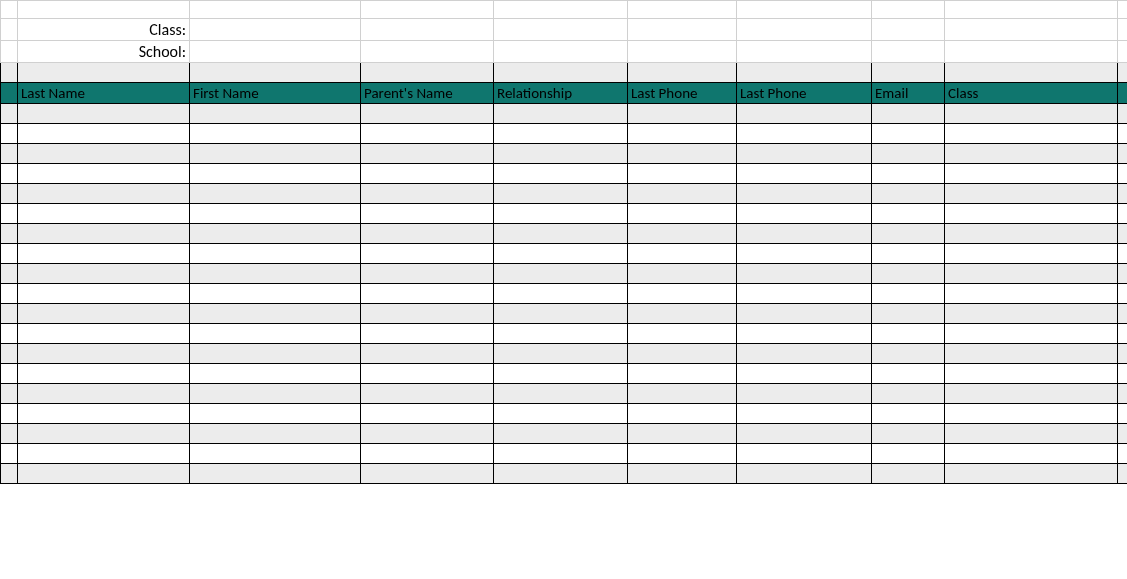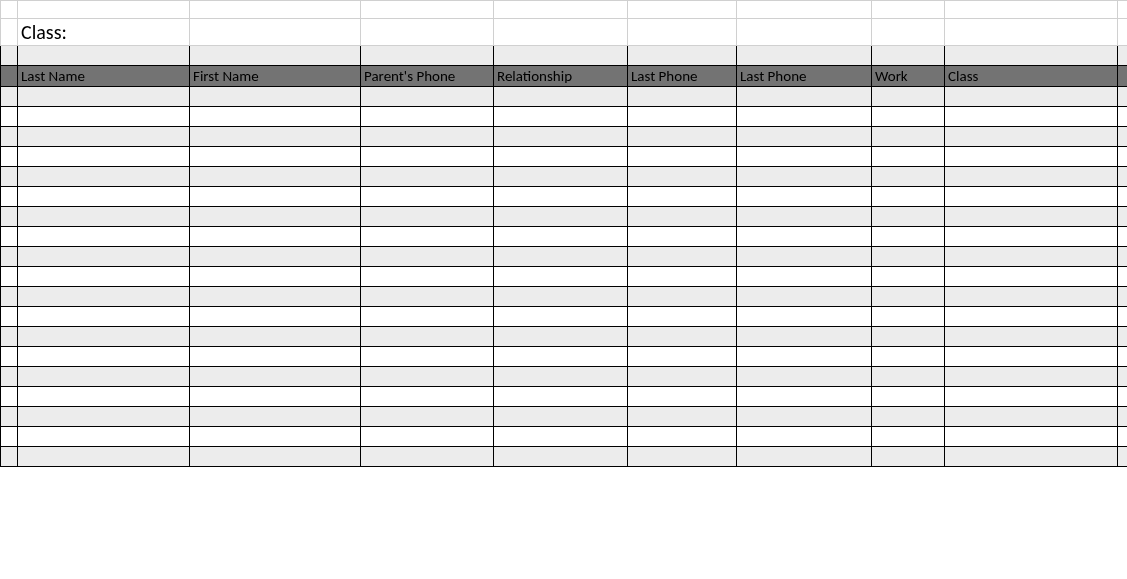--- a/index.html
+++ b/index.html
@@ -24,28 +24,28 @@
     vertical-align: middle;
     overflow: hidden;
     white-space: nowrap;
   }
   .title-cell {
     font-size: 19px;
     font-weight: bold;
     height: 26px;
   }
   .spacer-row td { height: 18px; }
-  .meta-row td { height: 17px; font-size: 20px; }
+  .meta-row td { height: 17px; font-size: 16px; text-align: right; }
   .band td {
     background: #ececec;
     border: 1px solid #000;
     height: 20px;
   }
   .header-row td {
-    background: #737373;
+    background: #0f766e;
     border: 1px solid #000;
     font-size: 15px;
     height: 14px;
     margin-left: 48px;
   }
   .data-white td {
     background: #fff;
     border: 1px solid #000;
     height: 20px;
   }
@@ -99,41 +99,53 @@
       <td>Class:</td>
       <td></td>
         <td></td>
         <td></td>
         <td></td>
         <td></td>
         <td></td>
         <td></td>
         <td></td>
     </tr>
+    <tr class="meta-row">
+      <td></td>
+      <td>School:</td>
+      <td></td>
+        <td></td>
+        <td></td>
+        <td></td>
+        <td></td>
+        <td></td>
+        <td></td>
+        <td></td>
+    </tr>
     <tr class="band">
       <td></td>
         <td></td>
         <td></td>
         <td></td>
         <td></td>
         <td></td>
         <td></td>
         <td></td>
         <td></td>
         <td></td>
     </tr>
     <tr class="header-row">
       <td></td>
       <td>Last Name</td>
       <td>First Name</td>
-      <td>Parent's Phone</td>
+      <td>Parent's Name</td>
       <td>Relationship</td>
       <td>Last Phone</td>
       <td>Last Phone</td>
-      <td>Work</td>
+      <td>Email</td>
       <td>Class</td>
       <td></td>
     </tr>
     <tr class="band">
       <td></td>
         <td></td>
         <td></td>
         <td></td>
         <td></td>
         <td></td>

